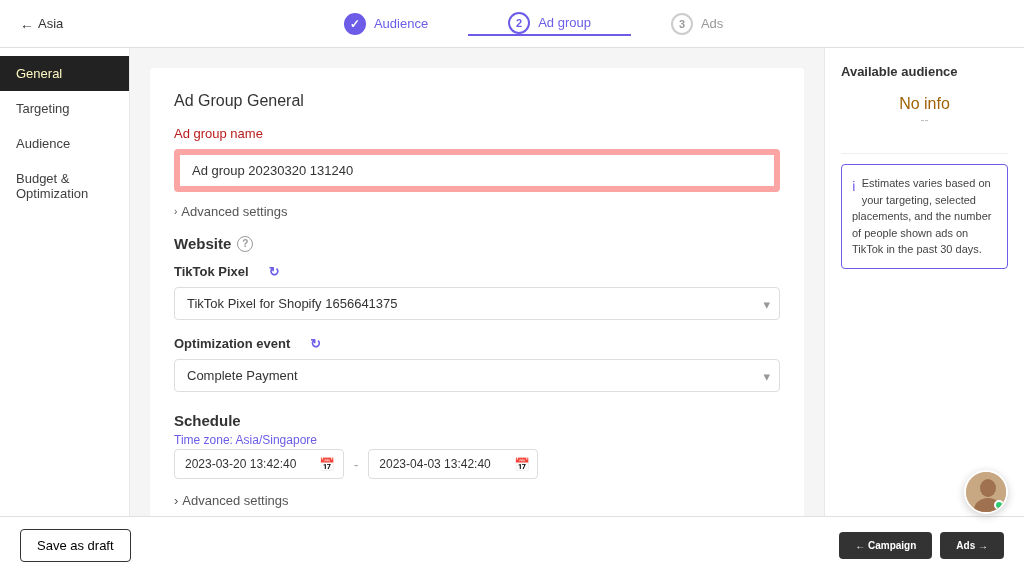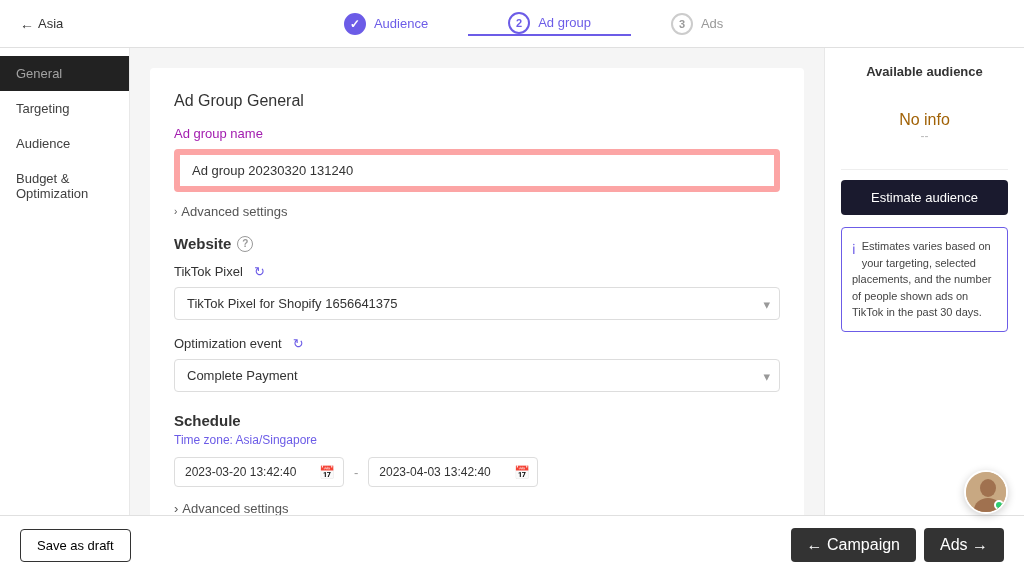--- a/index.html
+++ b/index.html
@@ -37,77 +37,77 @@
       display: flex; flex: 1; overflow: hidden;
     }
 
     
     .sidebar {
       width: 130px; background: #fff; border-right: 1px solid #e8e8e8; padding: 8px 0; flex-shrink: 0;
     }
     .sidebar-item {
       padding: 10px 16px; font-size: 13px; color: #404040; cursor: pointer;
     }
-    .sidebar-item.active { background: #222; color: #a3a3a3; font-weight: 500; }
+    .sidebar-item.active { background: #222; color: #fef9c3; font-weight: 500; }
 
     
     .content-area {
       flex: 1; overflow-y: auto; padding: 20px; background: #f5f5f5;
     }
     .content-card {
       background: #fff; border-radius: 4px; padding: 24px; max-width: 660px;
     }
 
     .section-title { font-size: 16px; font-weight: 400; margin-bottom: 16px; }
-    .field-label { font-size: 13px; color: #a21caf; margin-bottom: 8px; }
+    .field-label { font-size: 13px; color: #b91c1c; margin-bottom: 8px; }
 
     .text-input {
       width: 100%; border: 6px solid #fca5a5; border-radius: 4px; padding: 8px 12px;
       font-size: 13px; color: #333; outline: none;
     }
 
     .advanced-toggle {
       display: flex; align-items: center; gap: 4px; color: #555; font-size: 13px;
       cursor: pointer; margin-top: 12px; margin-bottom: 16px;
     }
     .advanced-toggle .chevron { font-size: 10px; }
 
     .website-section { margin-top: 8px; }
     .website-title { display: flex; align-items: center; gap: 6px; font-size: 15px; font-weight: 600; margin-bottom: 12px; }
     .info-icon { width: 16px; height: 16px; border-radius: 50%; border: 1px solid #999; display: inline-flex; align-items: center; justify-content: center; font-size: 10px; color: #999; cursor: pointer; }
 
-    .pixel-label { font-size: 13px; color: #333; margin-bottom: 8px; display: flex; align-items: flex-end; gap: 11px; }
+    .pixel-label { font-size: 13px; color: #333; margin-bottom: 8px; display: flex; align-items: flex-end; gap: 20px; font-weight: bold; }
     .refresh-icon { color: #6c5ce7; cursor: pointer; font-size: 13px; }
 
     .select-wrapper { position: relative; margin-bottom: 16px; }
     .select-input {
       width: 100%; border: 1px solid #ddd; border-radius: 4px; padding: 8px 32px 8px 12px;
       font-size: 13px; color: #333; appearance: none; background: #fff; cursor: pointer; outline: none;
     }
     .select-arrow { position: absolute; right: 10px; top: 50%; transform: translateY(-50%); color: #999; pointer-events: none; }
 
     .schedule-section { margin-top: 20px; }
     .schedule-title { font-size: 15px; font-weight: 600; margin-bottom: 4px; }
-    .timezone-label { font-size: 12px; color: #6c5ce7; margin-bottom: 10px; }
+    .timezone-label { font-size: 12px; color: #6c5ce7; margin-bottom: 2px; }
     .date-row { display: flex; align-items: center; gap: 10px; }
     .date-input-wrapper { position: relative; display: flex; align-items: center; }
     .date-input {
       border: 1px solid #ddd; border-radius: 4px; padding: 7px 32px 7px 10px;
       font-size: 12px; color: #333; outline: none; background: #fff; width: 170px;
     }
     .calendar-icon { position: absolute; right: 8px; color: #bbb; font-size: 13px; pointer-events: none; }
     .date-separator { color: #999; }
 
     .advanced-toggle-down { display: flex; align-items: center; gap: 4px; color: #555; font-size: 13px; cursor: pointer; margin-top: 14px; }
 
     
     .right-panel {
       width: 200px; background: #fff; border-left: 1px solid #e8e8e8; padding: 16px; flex-shrink: 0; overflow-y: auto;
     }
-    .audience-title { font-size: 13px; font-weight: 600; margin-bottom: 16px; color: #333; text-align: center; }
+    .audience-title { font-size: 13px; font-weight: 600; color: #333; }
     .no-info-box { text-align: center; padding: 16px 0; }
     .no-info-text { font-size: 16px; font-weight: 500; color: #a16207; }
     .no-info-sub { font-size: 12px; color: #bbb; }
     .divider-line { border: none; border-top: 1px solid #eee; margin: 10px 0; }
     .estimate-btn {
       width: 100%; background: #1a1a2e; color: #fff; border: none; border-radius: 4px;
       padding: 10px; font-size: 13px; font-weight: 500; cursor: pointer; margin-bottom: 12px;
     }
     .estimate-note {
       border: 1px solid #6c5ce7; border-radius: 4px; padding: 10px; font-size: 11px; color: #444;
@@ -133,21 +133,21 @@
       display: flex; align-items: center; justify-content: space-between;
       background: #fff; border-top: 1px solid #e0e0e0; padding: 12px 20px; flex-shrink: 0;
     }
     .draft-btn {
       border: 1px solid #333; background: #fff; border-radius: 4px; padding: 8px 16px;
       font-size: 13px; cursor: pointer;
     }
     .nav-btns { display: flex; gap: 8px; }
     .nav-btn {
       display: flex; align-items: flex-end; gap: 6px; border: none; border-radius: 4px;
-      padding: 8px 16px; font-size: 16px; cursor: pointer; font-weight: 400;
+      padding: 8px 16px; font-size: 10px; cursor: pointer; font-weight: 700;
     }
     .nav-btn.back { background: #333; color: #fff; }
     .nav-btn.next { background: #333; color: #fff; }
   </style>
 </head>
 <body>
 
 <div class="top-nav">
   <button class="exit-btn">
     <span class="arrow">←</span>
@@ -261,23 +261,20 @@
     </div>
   </div>
 
   <div class="right-panel">
     <div class="audience-title">Available audience</div>
     <div class="no-info-box">
       <div class="no-info-text">No info</div>
       <div class="no-info-sub">--</div>
     </div>
     <hr class="divider-line">
-    <button class="estimate-btn">
-      <span>Estimate audience</span>
-    </button>
     <div class="estimate-note">
       <span class="note-icon">ℹ</span>
       <span>Estimates varies based on your targeting, selected placements, and the number of people shown ads on TikTok in the past 30 days.</span>
     </div>
   </div>
 
 </div>
 
 <div class="avatar-container">
   <div class="avatar-circle">

